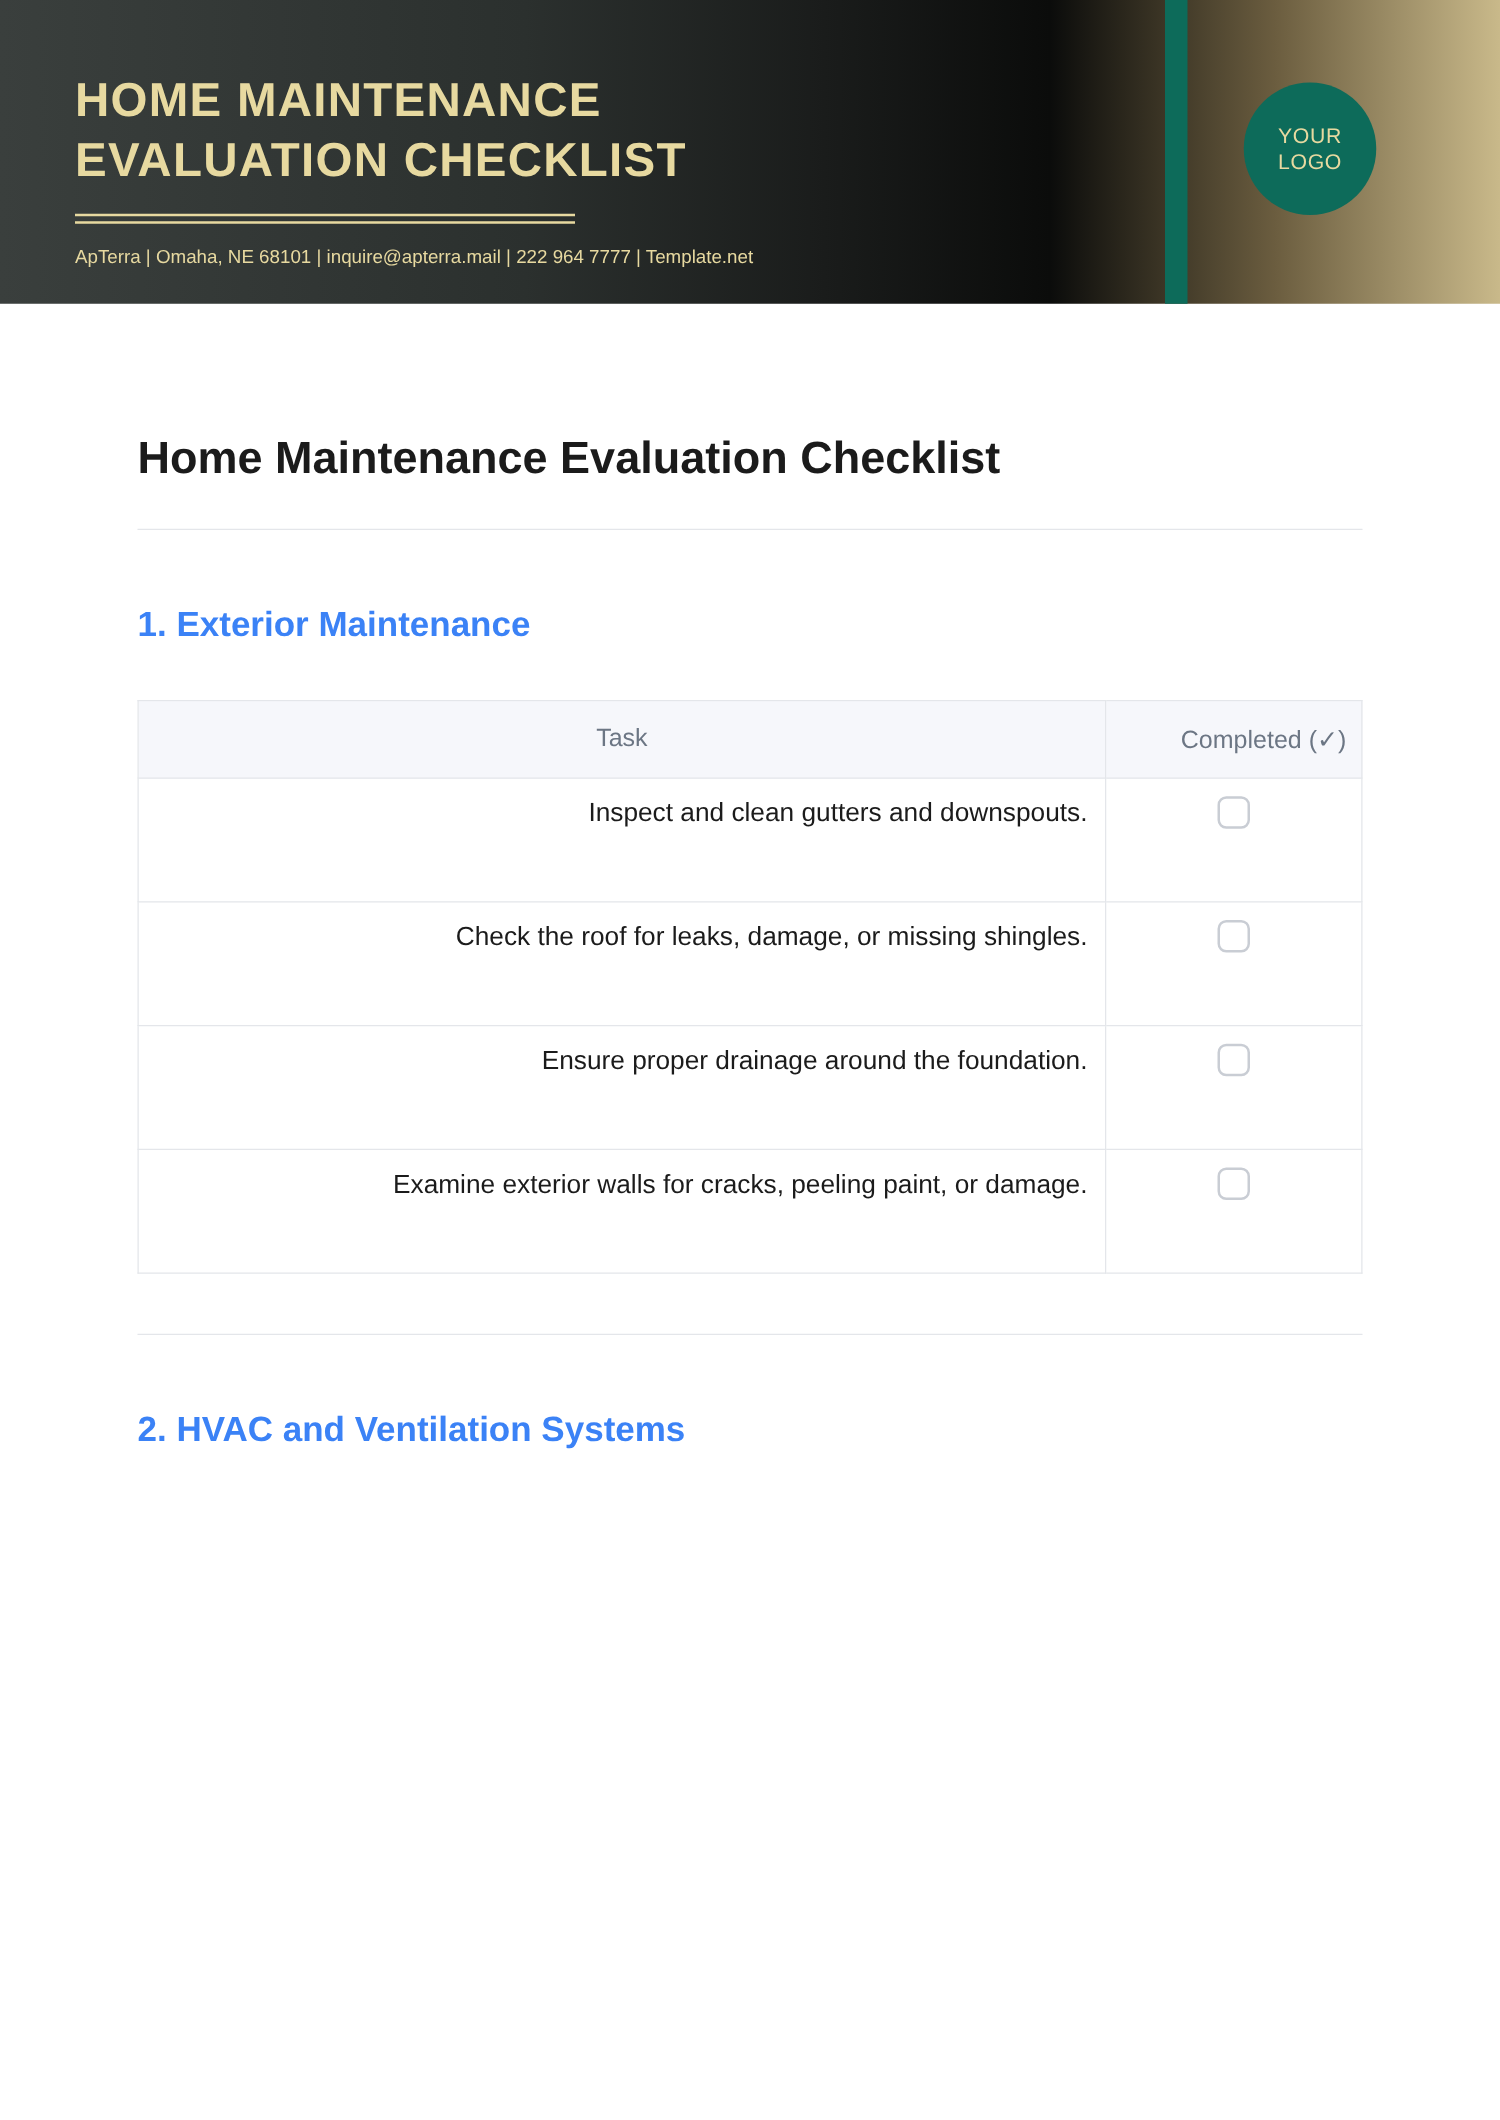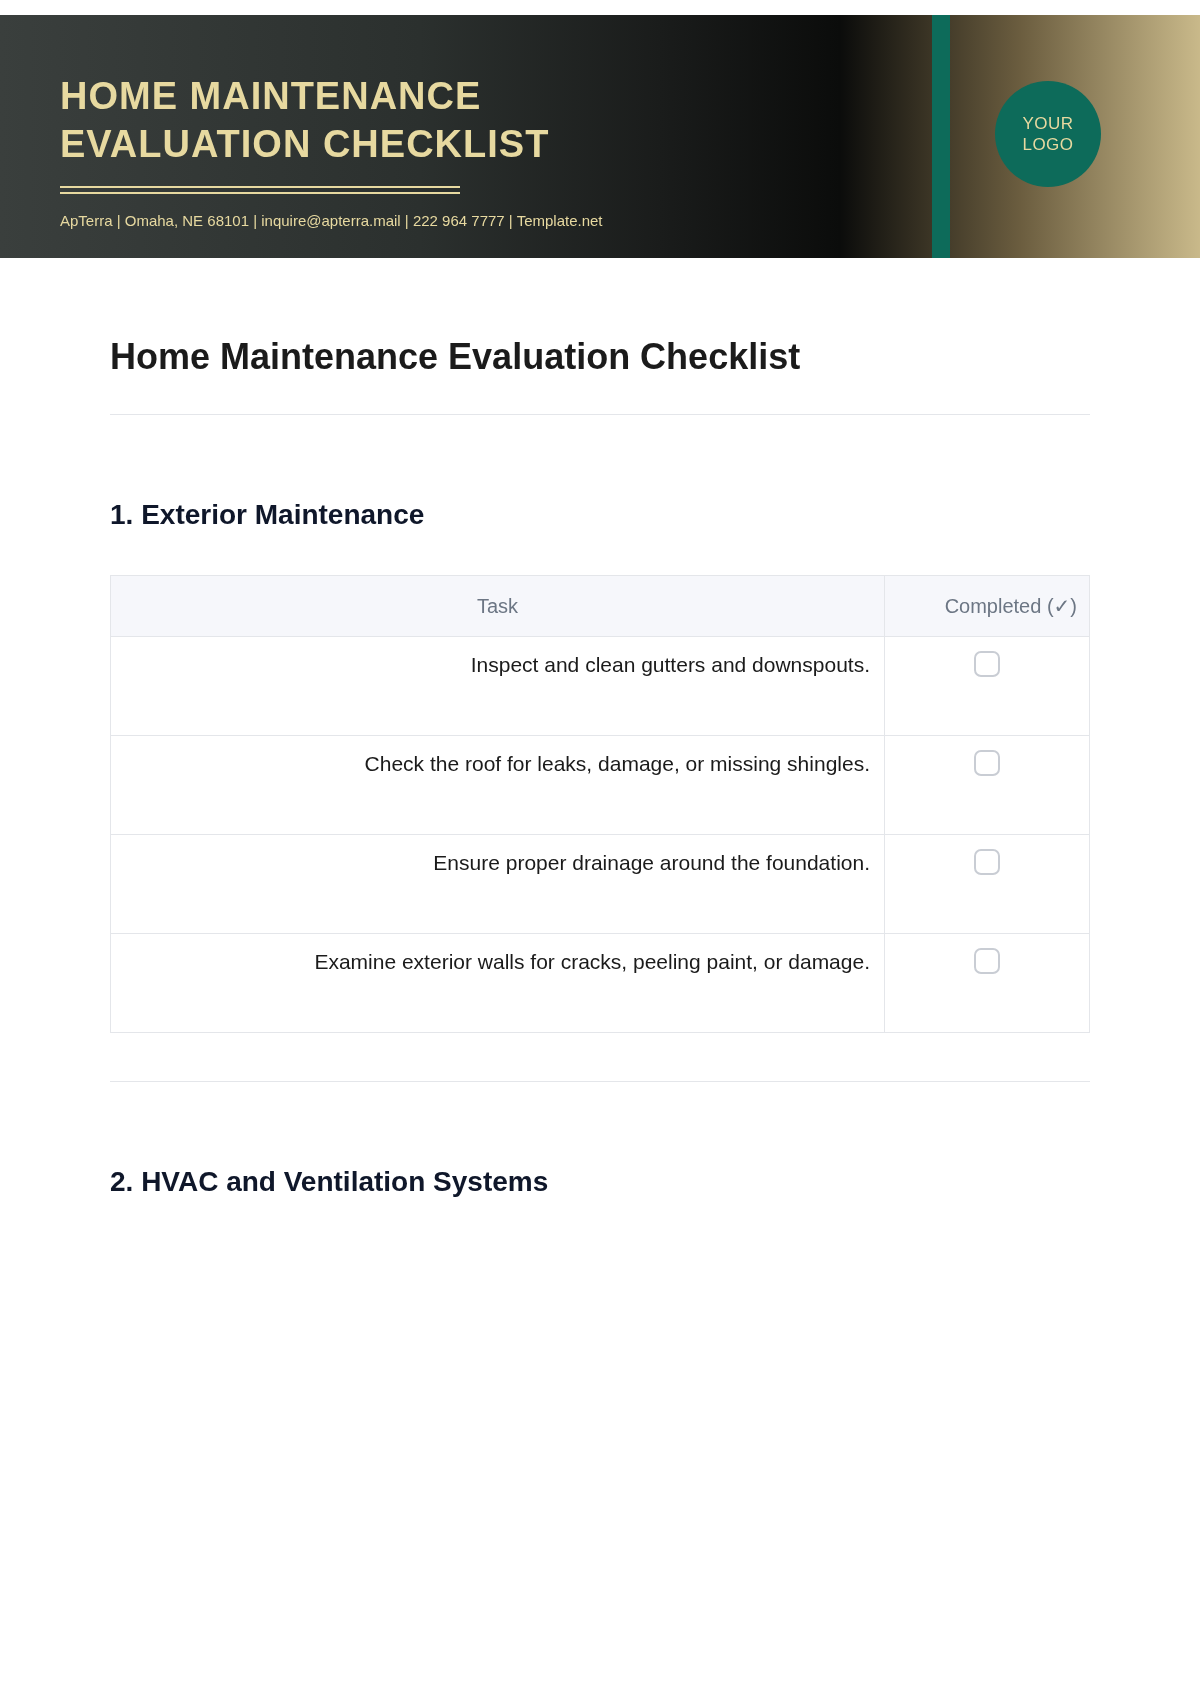--- a/index.html
+++ b/index.html
@@ -3,21 +3,20 @@
   <meta charset="utf-8">
   <style>
     * { box-sizing: border-box; margin: 0; padding: 0; }
     body { font-family: Arial, Helvetica, sans-serif; width: 1200px; background: #fff; }
     .banner {
       width: 100%;
       height: 243px;
       background: linear-gradient(90deg, #3a3f3d 0%, #2b302e 35%, #1a1c1b 55%, #0b0c0b 70%, #6b5d3f 85%, #c9b98a 100%);
       position: relative;
       padding: 58px 60px 12px 60px;
-      margin-top: 15px;
     }
     .banner-stripe {
       position: absolute;
       right: 250px;
       top: 0;
       bottom: 0;
       width: 18px;
       background: #0d6b5a;
     }
     .banner-title {
@@ -51,37 +50,37 @@
       display: flex;
       align-items: center;
       justify-content: center;
       text-align: center;
       color: #e7d9a0;
       font-size: 17px;
       line-height: 1.25;
       letter-spacing: 0.5px;
     }
     .content {
-      padding: 78px 110px 0 110px;
+      padding: 102px 110px 0 110px;
     }
     .doc-title {
       font-size: 36px;
       font-weight: 800;
       color: #1b1b1b;
     }
     .hr {
       margin-top: 36px;
       border: none;
       border-top: 1px solid #e4e6ea;
     }
     .section-title {
-      margin-top: 84px;
+      margin-top: 60px;
       font-size: 28px;
       font-weight: 800;
-      color: #0f172a;
+      color: #3b82f6;
     }
     .table {
       margin-top: 44px;
       width: 100%;
       border-collapse: collapse;
     }
     .thead-row th {
       background: #f6f7fb;
       color: #6c7684;
       font-weight: 500;

